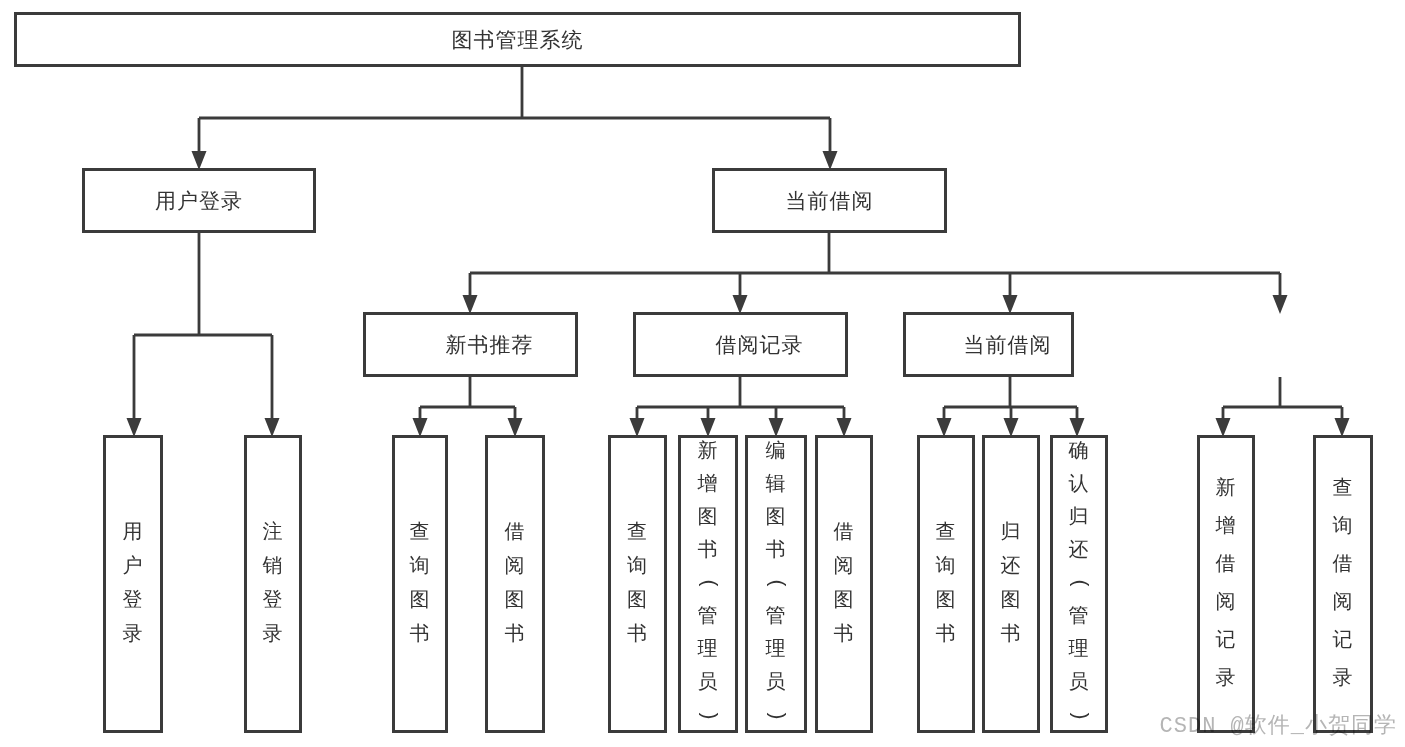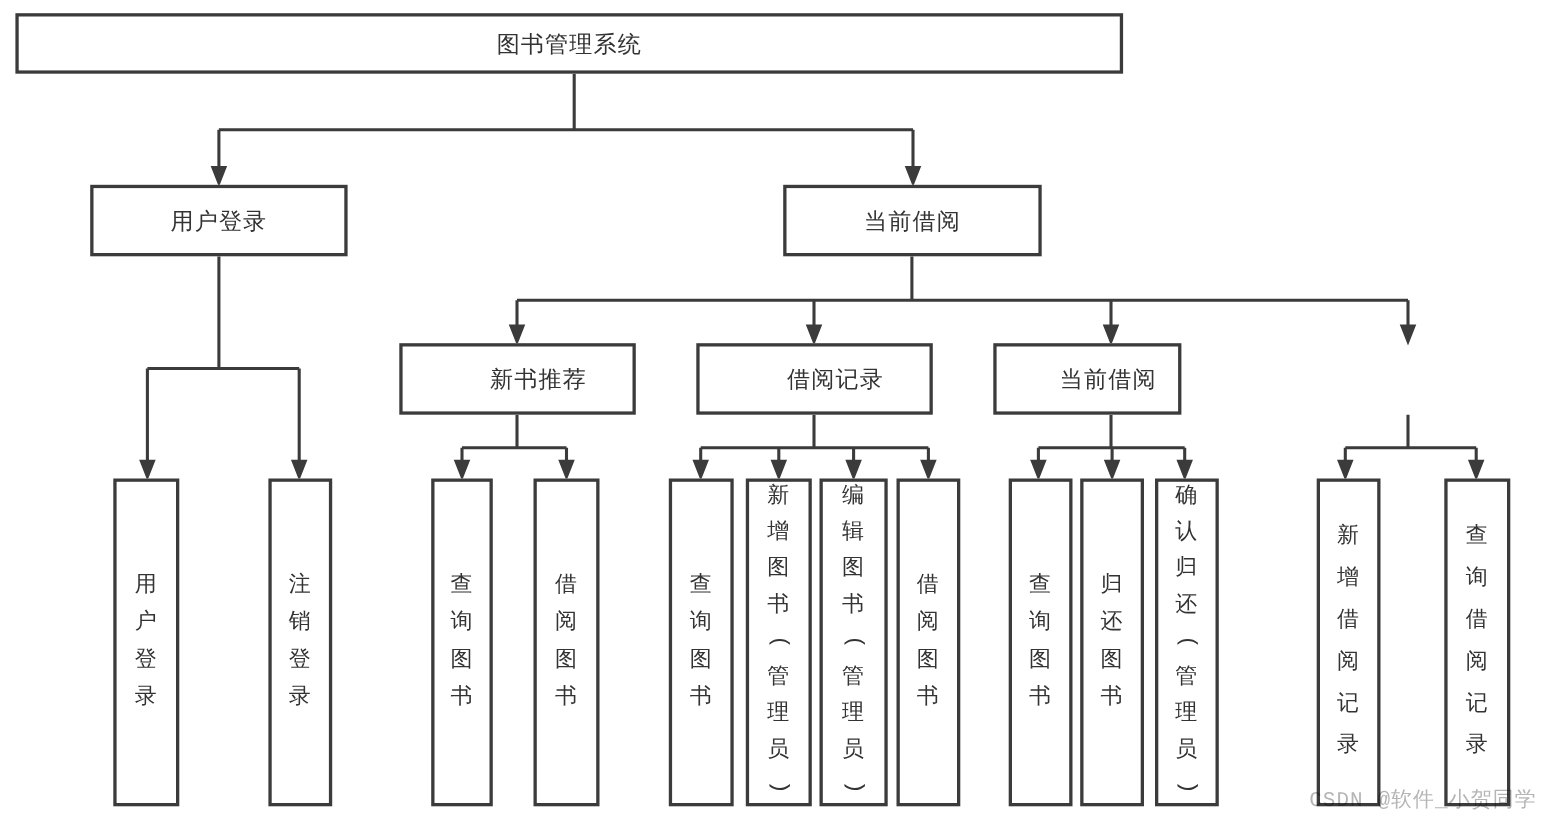--- a/index.html
+++ b/index.html
@@ -59,21 +59,21 @@
     font-size:20px;
     line-height:1;
     color:var(--text);
   }
   .vlabel span{display:block;}
   .vlabel span.rot{transform:rotate(90deg);}
   .watermark{
     position:absolute;
     right:8px;
     bottom:7px;
-    font-size:19px;
+    font-size:22px;
     color:var(--watermark);
     letter-spacing:1px;
     z-index:3;
     mix-blend-mode:multiply;
   }
 </style>
 </head>
 <body>
 
 <div class="canvas">

